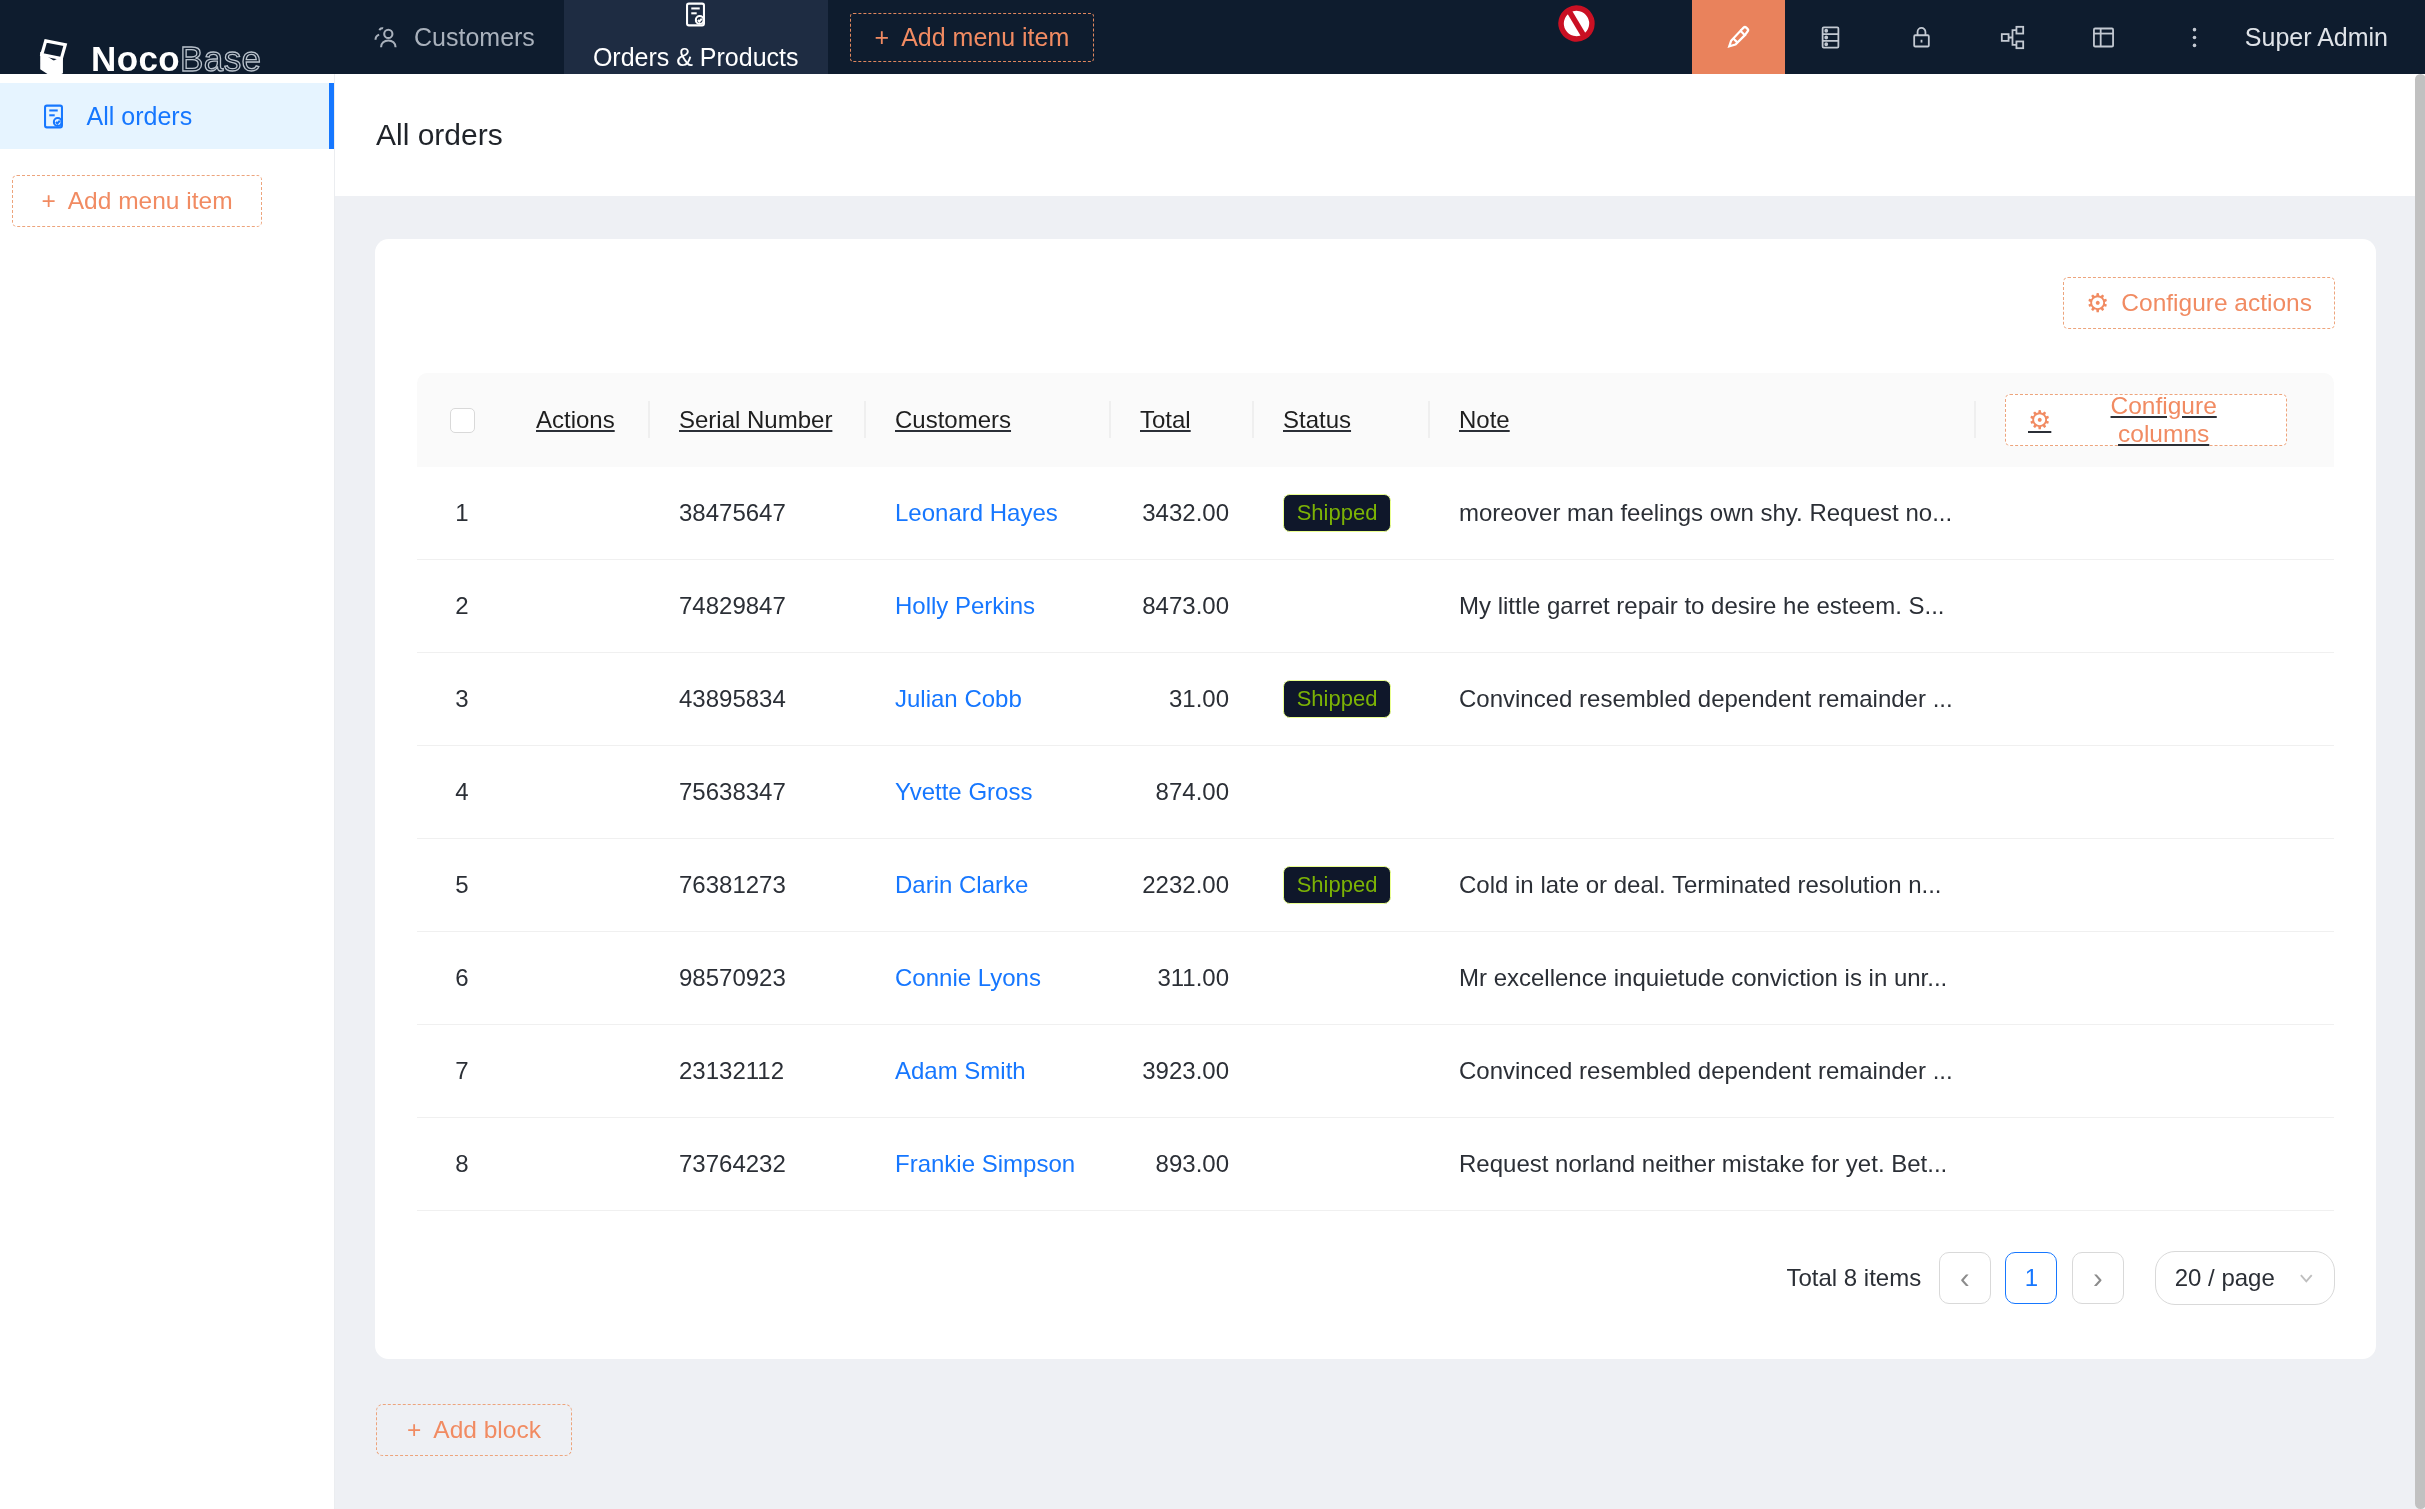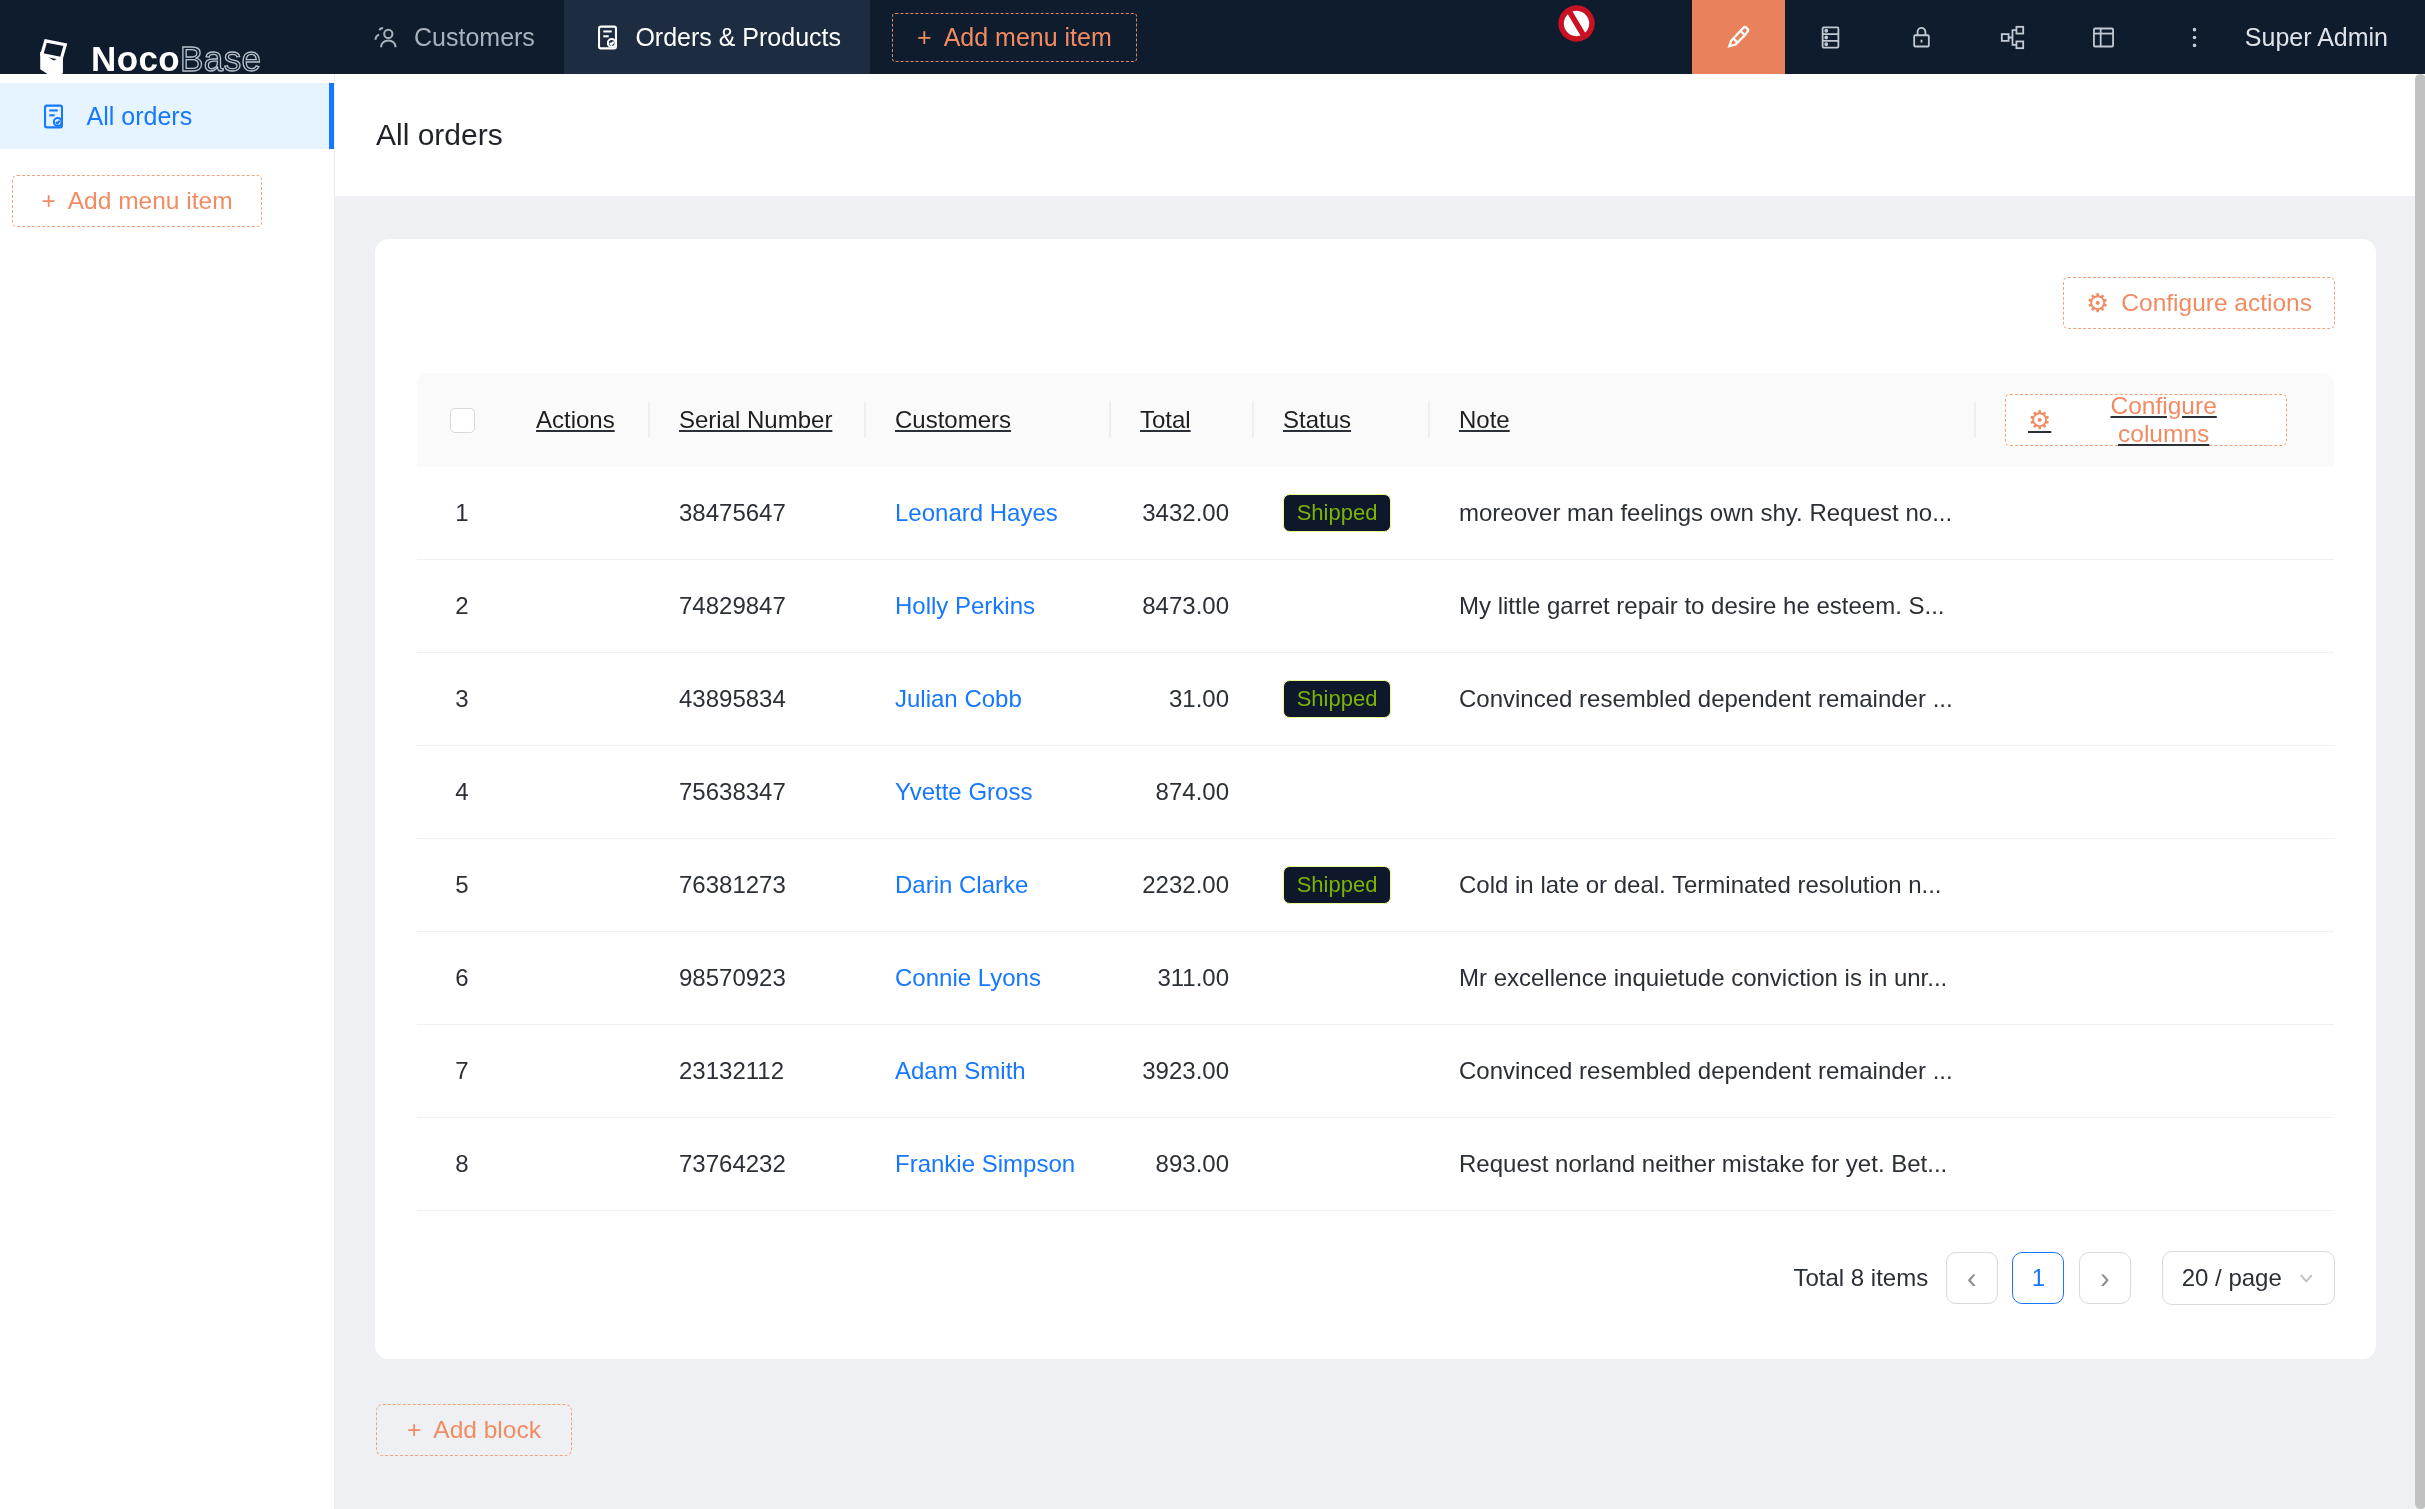--- a/index.html
+++ b/index.html
@@ -14,21 +14,21 @@
     background:#0e1c2e; display:flex; align-items:center; z-index:10; }
   .logo { display:flex; align-items:center; margin-left:32px; cursor:pointer;margin-top:43px; }
   .logo svg { width:47px; height:47px; }
   .logo-text { margin-left:12px; font-size:35px; letter-spacing:0.4px; }
   .logo-text .bold { color:#ffffff; font-weight:800; }
   .logo-text .light { color:transparent; -webkit-text-stroke:1.3px #b9c2cc; font-weight:400; }
   .nav-item { display:flex; align-items:center; gap:13.5px; height:74px; padding:0 29px;
     color:#a9b1bc; font-size:25px; cursor:pointer; }
   .nav-item svg { width:29px; height:29px; }
   .nav-item.customers { margin-left:81px; }
-  .nav-item.active { background:#1e2c42; color:#ffffff; }
+  .nav-item.active { background:#1e2c42; color:#ffffff;flex-direction:column; }
   .nav-add-btn { margin-left:22px; height:49px; display:flex; align-items:center; gap:12px;
     padding:0 24px; border:1.7px dashed #e0875e; border-radius:3.4px; color:#f18b62;
     font-size:25px; background:transparent; cursor:pointer; }
   .cursor-blocked { position:absolute; left:1557px; top:4.2px; width:39px; height:39px; }
   .nav-right { position:absolute; right:8px; top:0; height:74px; display:flex; align-items:center; }
   .editor-toggle { width:93px; height:74px; background:#e9825c; display:flex;
     align-items:center; justify-content:center; cursor:pointer; }
   .nav-icon { width:91px; height:74px; display:flex; align-items:center; justify-content:center;
     color:#c3c9d2; cursor:pointer; }
   .nav-icon svg { width:27px; height:27px; }
@@ -88,22 +88,22 @@
 
   
   .pagination { position:absolute; top:1012px; right:41px; height:54px; display:flex;
     align-items:center; gap:14.4px; }
   .pg-total { color:#2b2f36; margin-right:3.4px; }
   .pg-btn { width:52px; height:52px; border:1.7px solid #d9d9d9; border-radius:10px;
     background:#fff; display:flex; align-items:center; justify-content:center;
     color:#8c8c8c; font-size:29px; cursor:pointer; }
   .pg-btn.page { border-color:#1677ff; color:#1677ff; font-size:24px; }
   .pg-size { margin-left:17px; height:54px; min-width:168px; border:1.7px solid #d9d9d9;
-    border-radius:10px; background:#fff; display:flex; align-items:center;
-    justify-content:center; gap:15px; padding:0 18.6px; cursor:pointer; color:#2b2f36; }
+    border-radius:20px; background:#fff; display:flex; align-items:center;
+    justify-content:center; gap:22px; padding:0 18.6px; cursor:pointer; color:#2b2f36; }
   .pg-size svg { width:18.6px; height:18.6px; color:#bfbfbf; }
 
   .add-block { position:absolute; top:1330px; left:41px; width:196px; height:52px;
     display:flex; align-items:center; justify-content:center; gap:12px;
     border:1.7px dashed #eda47c; border-radius:6.8px; color:#f18b62; font-size:24.5px;
     background:transparent; cursor:pointer; }
 
   .scrollbar-thumb { position:absolute; right:0; top:74px; width:11px; height:1435px;
     background:#c1c1c1; border-radius:6px; z-index:20; }
 </style>

